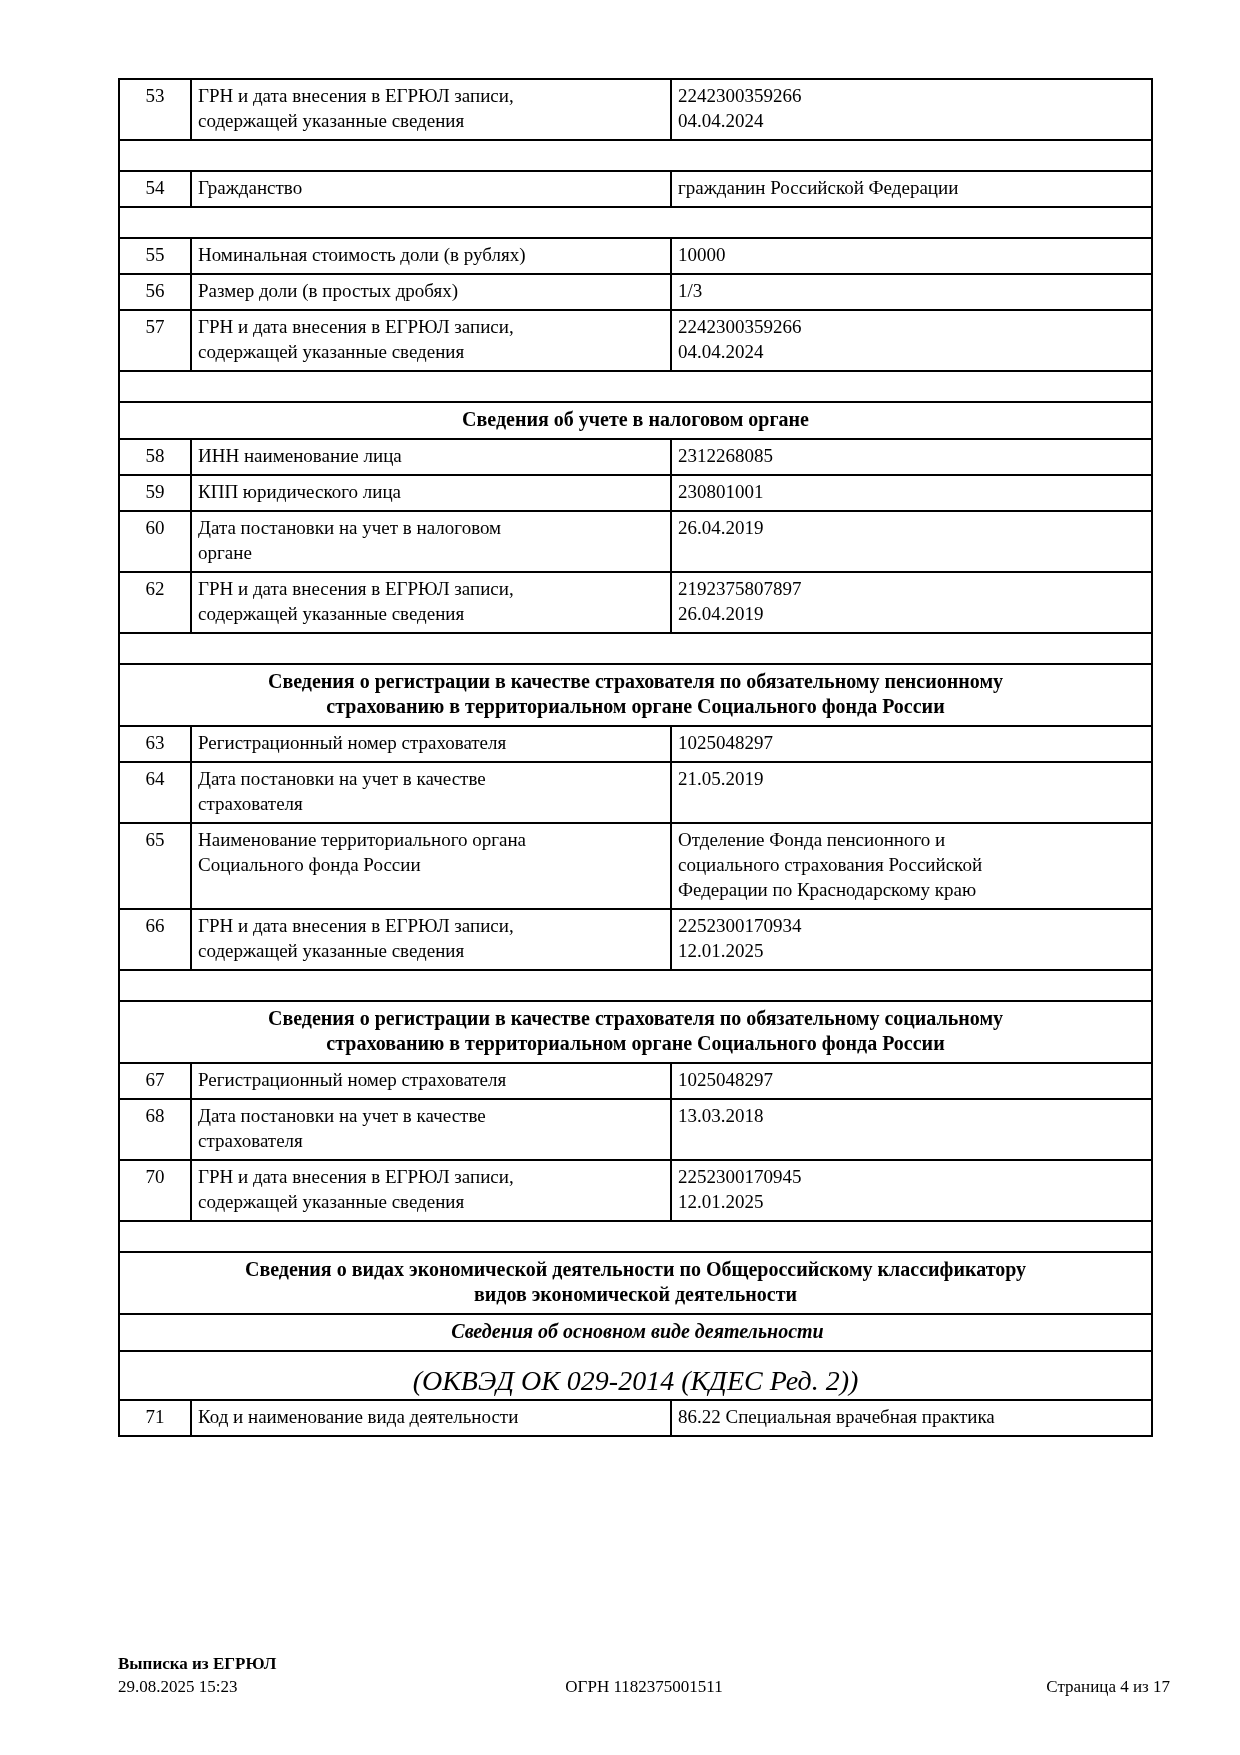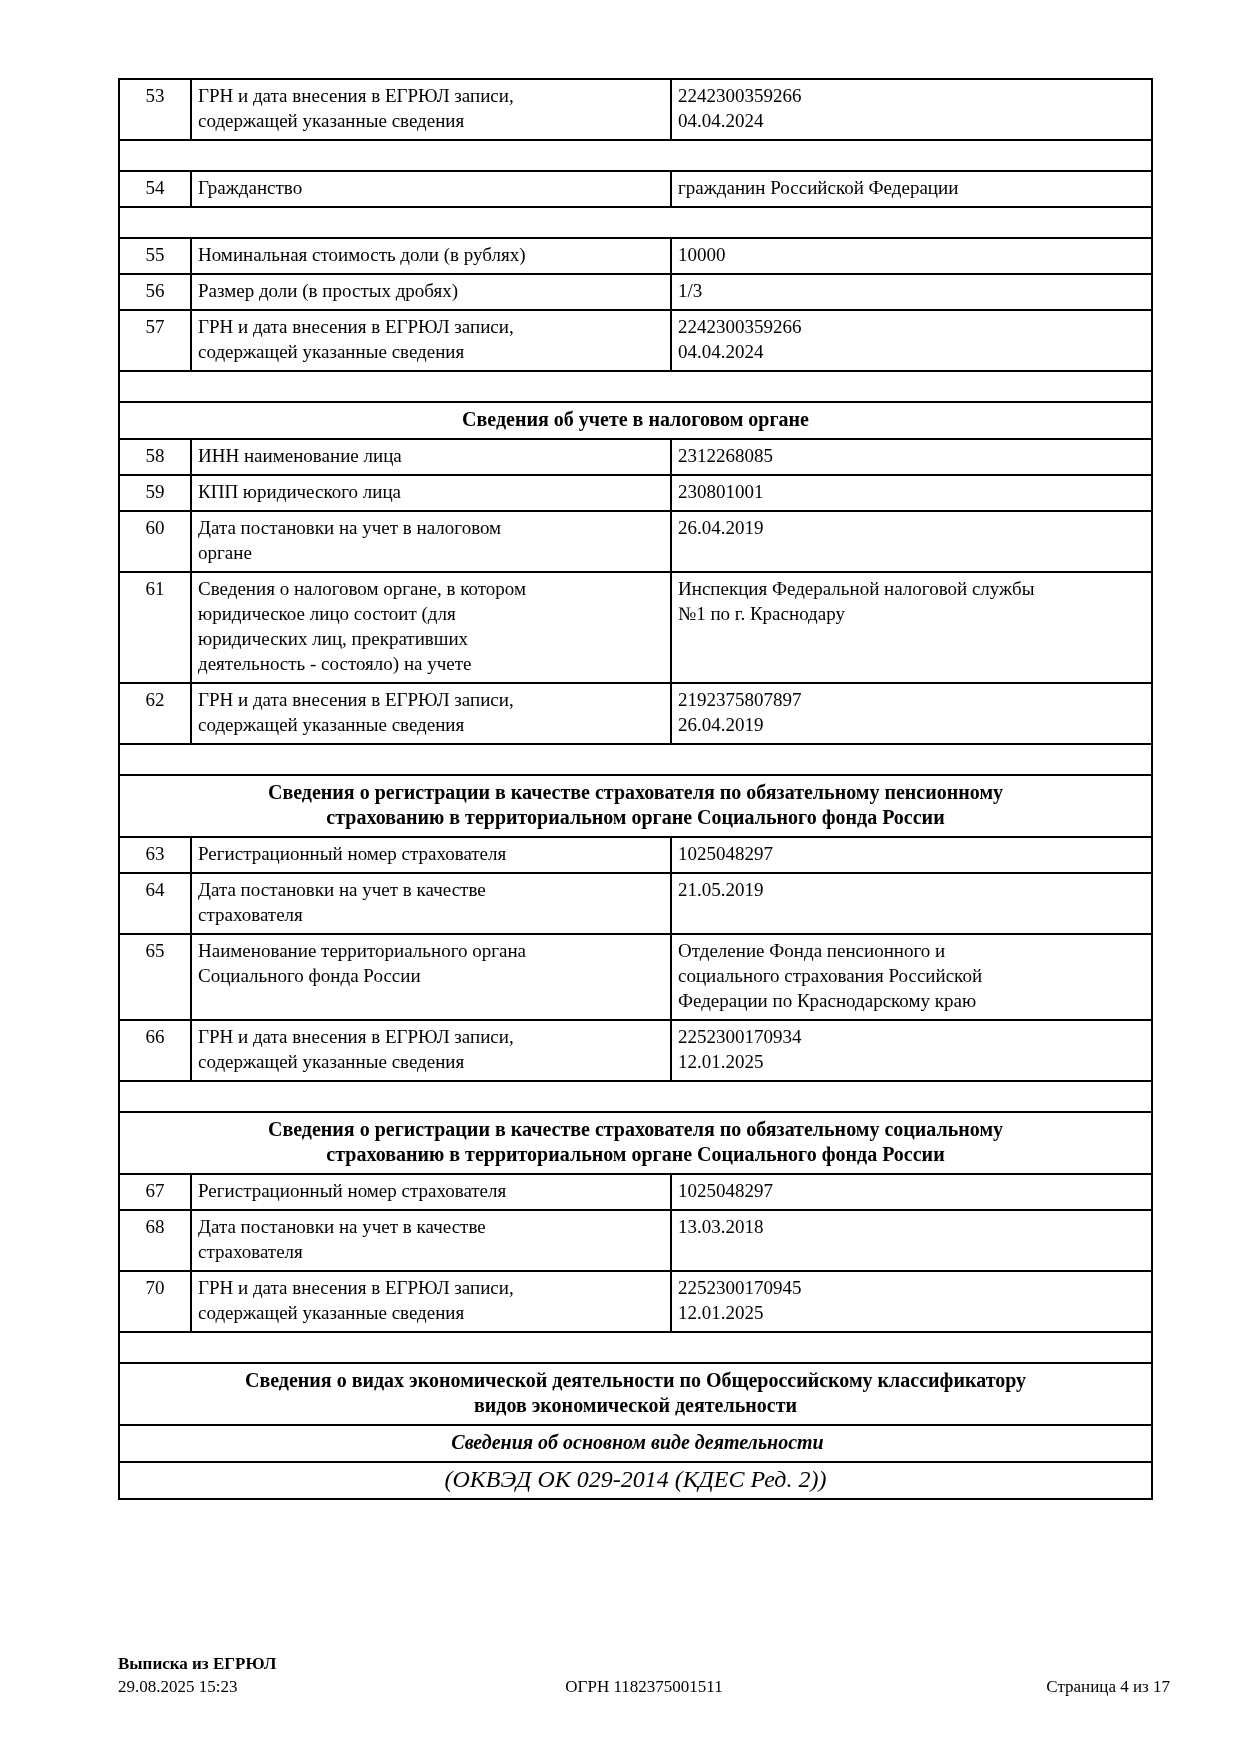--- a/index.html
+++ b/index.html
@@ -56,22 +56,22 @@
     font-weight: 700;
     font-style: italic;
     text-align: center;
     font-size: 20px;
     padding: 4px 6px 6px 10px;
   }
   tr.note td {
     font-weight: 400;
     font-style: italic;
     text-align: center;
-    font-size: 24px;
-    padding: 4px 10px 6px 10px;
+    font-size: 28px;
+    padding: 16px 10px 6px 10px;
   }
   .footer {
     position: absolute;
     top: 1652px;
     left: 118px;
     width: 1052px;
     font-size: 17px;
     line-height: 23px;
   }
   .footer .doc-type {
@@ -148,25 +148,20 @@
           <td class="t-num">59</td>
           <td class="t-lbl">КПП юридического лица</td>
           <td class="t-val">230801001</td>
         </tr>
         <tr class="data-row">
           <td class="t-num">60</td>
           <td class="t-lbl">Дата постановки на учет в налоговом<br>органе</td>
           <td class="t-val">26.04.2019</td>
         </tr>
         <tr class="data-row">
-          <td class="t-num">61</td>
-          <td class="t-lbl">Сведения о налоговом органе, в котором<br>юридическое лицо состоит (для<br>юридических лиц, прекративших<br>деятельность - состояло) на учете</td>
-          <td class="t-val">Инспекция Федеральной налоговой службы<br>№1 по г. Краснодару</td>
-        </tr>
-        <tr class="data-row">
           <td class="t-num">62</td>
           <td class="t-lbl">ГРН и дата внесения в ЕГРЮЛ записи,<br>содержащей указанные сведения</td>
           <td class="t-val">2192375807897<br>26.04.2019</td>
         </tr>
         <tr class="spacer">
           <td colspan="3"></td>
         </tr>
         <tr class="section">
           <td colspan="3">Сведения о регистрации в качестве страхователя по обязательному пенсионному<br>страхованию в территориальном органе Социального фонда России</td>
         </tr>
@@ -215,20 +210,25 @@
           <td colspan="3"></td>
         </tr>
         <tr class="section">
           <td colspan="3">Сведения о видах экономической деятельности по Общероссийскому классификатору<br>видов экономической деятельности</td>
         </tr>
         <tr class="subsection">
           <td colspan="3">Сведения об основном виде деятельности</td>
         </tr>
         <tr class="note">
           <td colspan="3">(ОКВЭД ОК 029-2014 (КДЕС Ред. 2))</td>
+        </tr>
+        <tr class="data-row">
+          <td class="t-num">71</td>
+          <td class="t-lbl">Код и наименование вида деятельности</td>
+          <td class="t-val">86.22 Специальная врачебная практика</td>
         </tr>
       </tbody>
   </table>
 </div>
 
 <div class="footer">
   <div class="doc-type">Выписка из ЕГРЮЛ</div>
   <div class="datetime">29.08.2025 15:23</div>
   <div class="ogrn">ОГРН 1182375001511</div>
   <div class="page-num">Страница 4 из 17</div>

